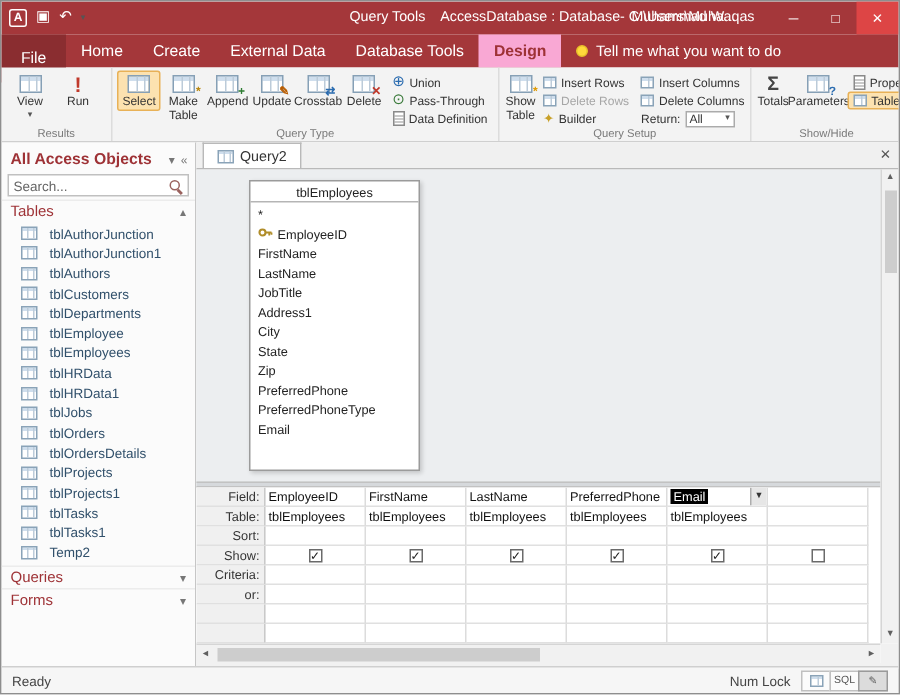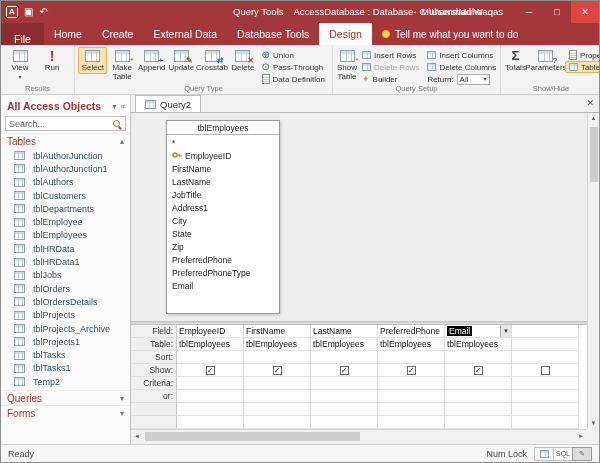--- a/index.html
+++ b/index.html
@@ -15,21 +15,21 @@
   .title-group{position:absolute;left:232px;top:0;height:22px;line-height:22px;font-size:9.5px;display:flex;gap:10px;white-space:nowrap}
   .user-name{position:absolute;right:96px;top:0;height:22px;line-height:22px;font-size:9.5px;white-space:nowrap}
   .win-controls{position:absolute;right:0;top:0;display:flex;height:22px}
   .win-btn{width:28px;height:22px;line-height:22px;text-align:center;font-size:9px;color:#fff}
   .win-btn.close{background:#dd4545}
 
   
   .tabsrow{position:absolute;left:0;top:22px;right:0;height:22px;background:var(--accent);display:flex;align-items:stretch;color:#fff;font-size:10.5px}
   .rtab{padding:0 10px;display:flex;align-items:center;cursor:default;white-space:nowrap}
   .rtab.file{background:var(--accent-dark);padding:16px 13px}
-  .rtab.active{background:#ffffff;color:#9e3236;font-weight:normal}
+  .rtab.active{background:#f9a8d4;color:#9e3236;font-weight:bold}
   .tellme{display:flex;align-items:center;gap:5px;padding:0 10px;font-size:10px;white-space:nowrap}
   .bulb{width:8px;height:8px;border-radius:50%;background:#ffd93b;border:1px solid #e8c12a;flex:none}
 
   
   .ribbon{position:absolute;left:0;top:44px;right:0;height:50px;background:#f3f3f3;border-bottom:1px solid #cfcfcf;display:flex}
   .rgroup{position:relative;border-right:1px solid #dcdcdc;padding:2px 3px 11px 3px;display:flex;align-items:flex-start;flex:none}
   .rgroup-label{position:absolute;left:0;right:0;bottom:1px;text-align:center;font-size:7.5px;color:#7a7a7a}
   .bigbtn{width:32px;display:flex;flex-direction:column;align-items:center;text-align:center;font-size:8px;color:#333;padding-top:2px;gap:2px;border:1px solid transparent;border-radius:2px}
   .bigbtn .lbl{line-height:8.5px}
   .bigbtn.sel{background:var(--sel-bg);border-color:var(--sel-bd)}
@@ -345,24 +345,20 @@
         <div class="nav-item">
           <span class="gicon-sm"></span>
           <span>tblOrdersDetails</span>
         </div>
         <div class="nav-item">
           <span class="gicon-sm"></span>
           <span>tblProjects</span>
         </div>
         <div class="nav-item">
           <span class="gicon-sm"></span>
-          <span>tblProjects_Archive</span>
-        </div>
-        <div class="nav-item">
-          <span class="gicon-sm"></span>
           <span>tblProjects1</span>
         </div>
         <div class="nav-item">
           <span class="gicon-sm"></span>
           <span>tblTasks</span>
         </div>
         <div class="nav-item">
           <span class="gicon-sm"></span>
           <span>tblTasks1</span>
         </div>

